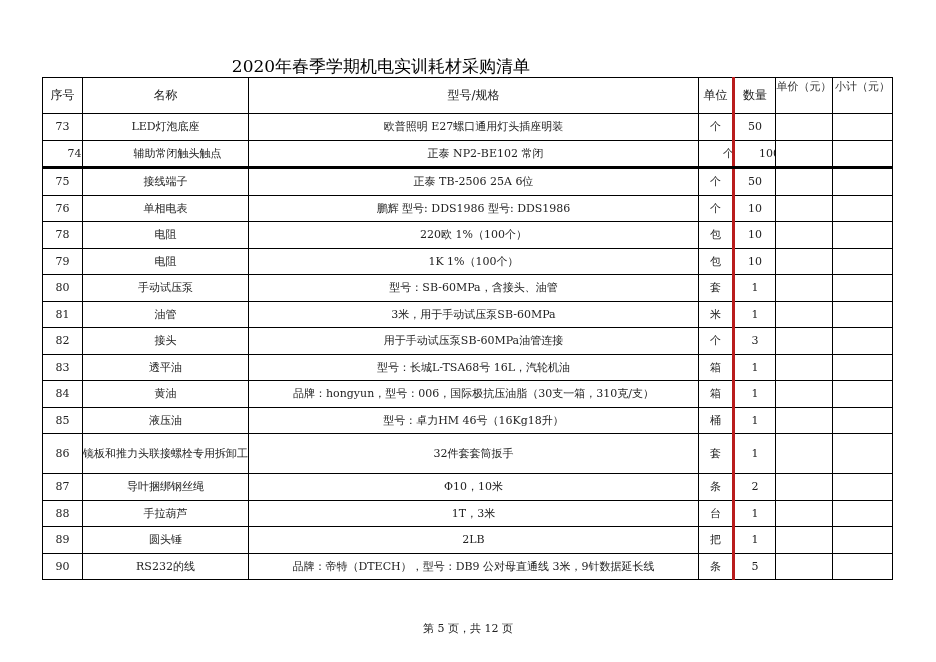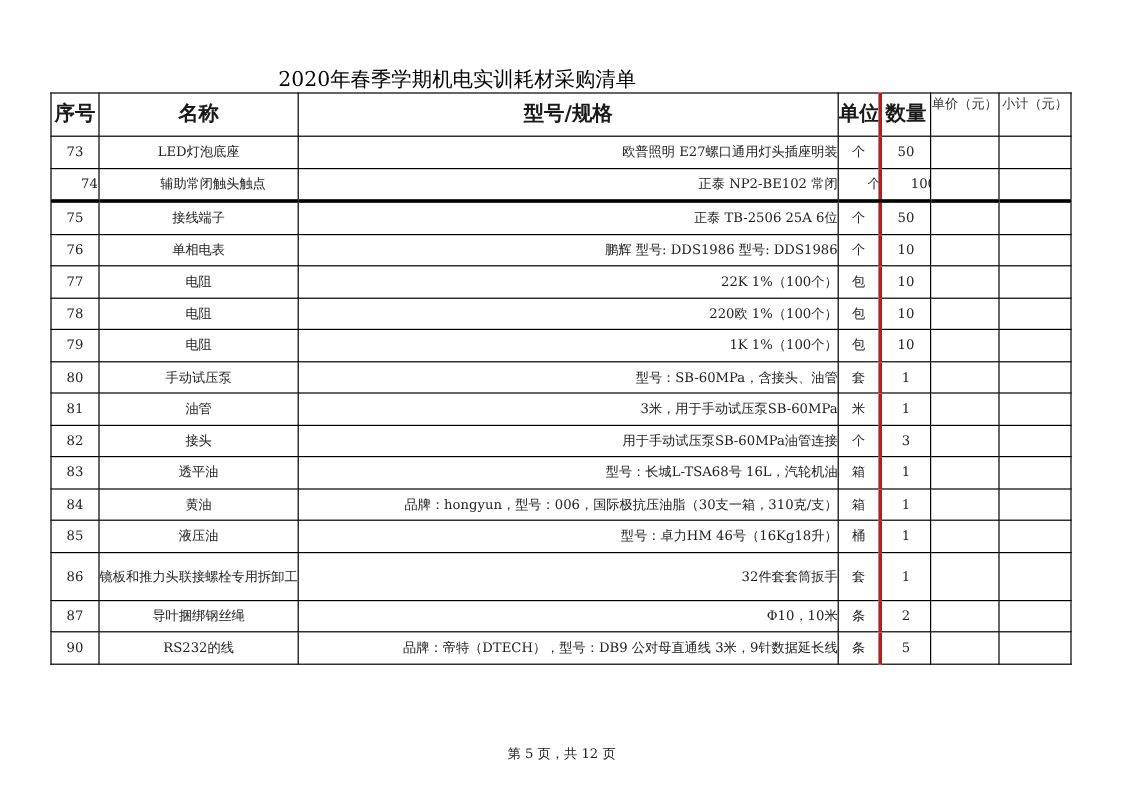--- a/index.html
+++ b/index.html
@@ -46,22 +46,22 @@
       border: 1px solid #000;
       padding: 0;
       font-size: 11px;
       line-height: 13px;
       overflow: hidden;
       white-space: nowrap;
     }
     table.sheet th {
       height: 33px;
       font-family: "DejaVu Sans", "Liberation Sans", sans-serif;
-      font-weight: bold;
-      font-size: 17px;
+      font-weight: normal;
+      font-size: 12px;
       text-align: center;
       vertical-align: middle;
     }
     table.sheet th.light {
       font-weight: normal;
       font-family: "DejaVu Serif", "Liberation Serif", serif;
       font-size: 11px;
       color: #333;
       white-space: normal;
       vertical-align: top;
@@ -69,21 +69,21 @@
       padding-top: 2px;
       margin-left: 12px;
     }
     table.sheet td {
       height: 25.5px;
       vertical-align: middle;
       color: #222;
     }
     table.sheet tr.tall td { height: 39px; }
     td.center { text-align: center; }
-    td.left   { text-align: right; padding-left: 3px; }
+    td.left   { text-align: center; padding-left: 3px; }
     td.name-wrap {
       white-space: normal;
       text-align: center;
       line-height: 15px;
       padding: 0 1px;
     }
     
     table.sheet .thick-right { border-right: 3px solid #b91c1c; }
     
     table.sheet tr.thick-bottom td { border-bottom: 3px solid #000; padding-left: 24px; }
@@ -156,29 +156,20 @@
     <tr>
       <td class="center">76</td>
       <td class="center">单相电表</td>
       <td class="left">鹏辉 型号: DDS1986 型号: DDS1986</td>
       <td class="center thick-right">个</td>
       <td class="center">10</td>
       <td class="center"></td>
       <td class="center"></td>
     </tr>
     <tr>
-      <td class="center">77</td>
-      <td class="center">电阻</td>
-      <td class="left">22K 1%（100个）</td>
-      <td class="center thick-right">包</td>
-      <td class="center">10</td>
-      <td class="center"></td>
-      <td class="center"></td>
-    </tr>
-    <tr>
       <td class="center">78</td>
       <td class="center">电阻</td>
       <td class="left">220欧 1%（100个）</td>
       <td class="center thick-right">包</td>
       <td class="center">10</td>
       <td class="center"></td>
       <td class="center"></td>
     </tr>
     <tr>
       <td class="center">79</td>
@@ -255,20 +246,38 @@
     <tr>
       <td class="center">87</td>
       <td class="center">导叶捆绑钢丝绳</td>
       <td class="left">Φ10，10米</td>
       <td class="center thick-right">条</td>
       <td class="center">2</td>
       <td class="center"></td>
       <td class="center"></td>
     </tr>
     <tr>
+      <td class="center">88</td>
+      <td class="center">手拉葫芦</td>
+      <td class="left">1T，3米</td>
+      <td class="center thick-right">台</td>
+      <td class="center">1</td>
+      <td class="center"></td>
+      <td class="center"></td>
+    </tr>
+    <tr>
+      <td class="center">89</td>
+      <td class="center">圆头锤</td>
+      <td class="left">2LB</td>
+      <td class="center thick-right">把</td>
+      <td class="center">1</td>
+      <td class="center"></td>
+      <td class="center"></td>
+    </tr>
+    <tr>
       <td class="center">90</td>
       <td class="center">RS232的线</td>
       <td class="left">品牌：帝特（DTECH），型号：DB9 公对母直通线 3米，9针数据延长线</td>
       <td class="center thick-right">条</td>
       <td class="center">5</td>
       <td class="center"></td>
       <td class="center"></td>
     </tr>
   </tbody>
 </table>

